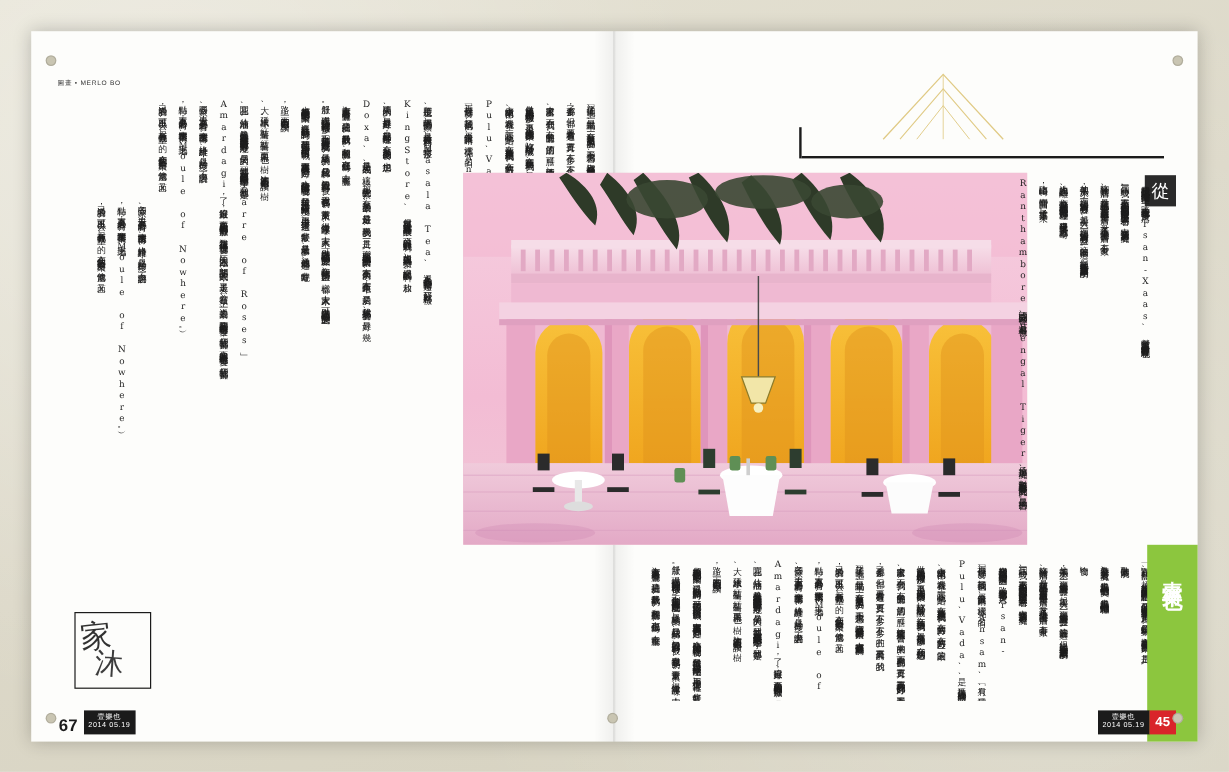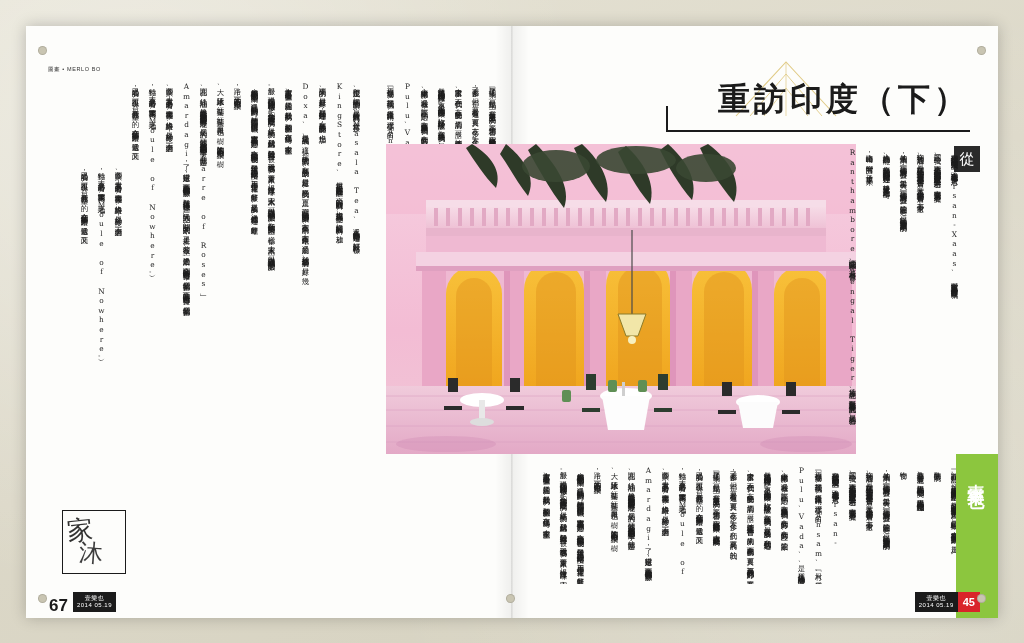--- a/index.html
+++ b/index.html
@@ -219,21 +219,21 @@
     background: #1b1b1b;
     color: #fff;
     font-size: 6px;
     line-height: 1.15;
     padding: 3px 4px;
     text-align: center;
     letter-spacing: 0.5px;
   }
   .folio .num {
     color: #1b1b1b;
-    font-size: 17px;
+    font-size: 14px;
     font-weight: 700;
     padding: 4px 5px 0 5px;
   }
   .folio.right { right: 18px; }
   .folio.left { left: 18px; }
   .folio.right .numbox {
     background: #d9242a;
     color: #fff;
     font-size: 11px;
     font-weight: 700;
@@ -351,23 +351,20 @@
     <div class="page-right">
 
       <svg class="fan-orn" viewBox="0 0 120 60">
         <path d="M10 58 L60 4 L110 58" fill="none" stroke="#c9a227" stroke-width="1.1"></path>
         <path d="M24 58 L60 16 L96 58" fill="none" stroke="#c9a227" stroke-width="0.9"></path>
         <path d="M38 58 L60 30 L82 58" fill="none" stroke="#c9a227" stroke-width="0.8"></path>
         <line x1="60" y1="4" x2="60" y2="58" stroke="#c9a227" stroke-width="0.7"></line>
       </svg>
 
       <div class="title-rule-v"></div>
-      <div class="title-wrap">
-        <div class="main-title">重訪印度（下）</div>
-      </div>
       <div class="title-rule"></div>
 
       <div class="dropcap">從</div>
 
       <div class="photo">
         <svg width="470" height="310" viewBox="0 0 470 310">
           <defs>
             <linearGradient id="sky" x1="0" y1="0" x2="0" y2="1">
               <stop offset="0%" stop-color="#f6cfe0"></stop>
               <stop offset="60%" stop-color="#f3bcd4"></stop>

